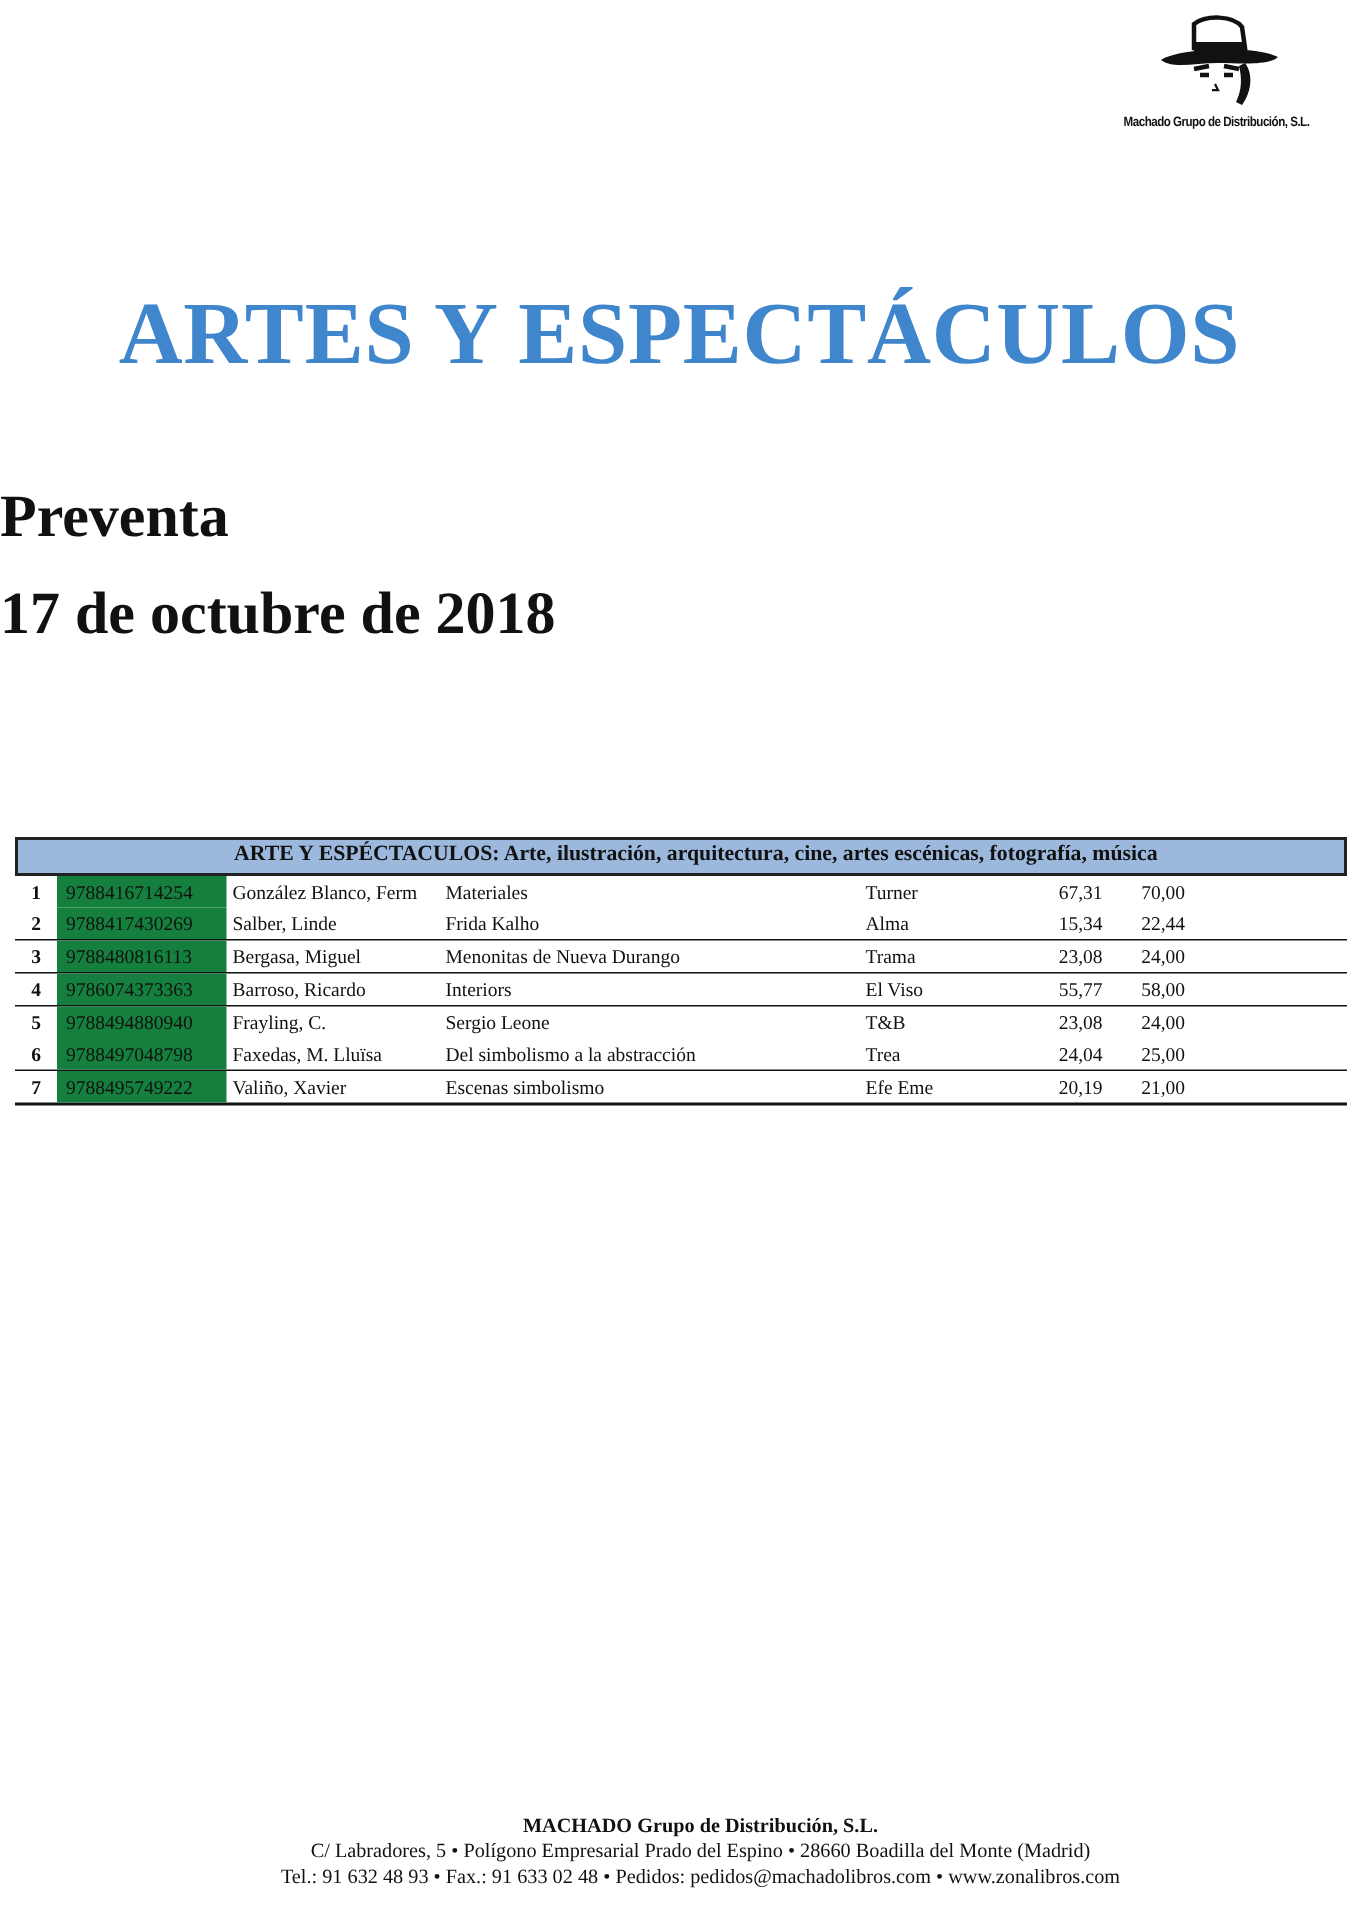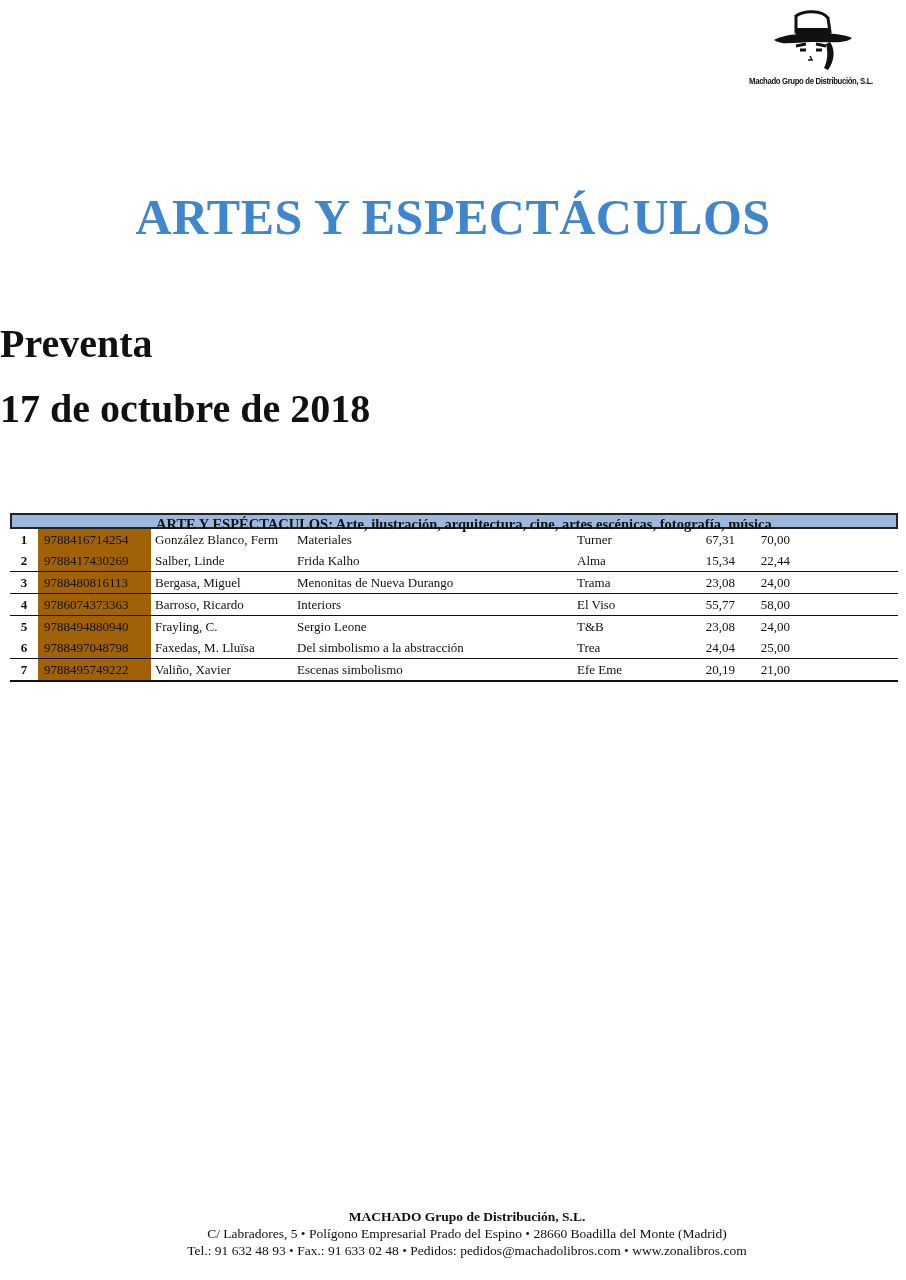--- a/index.html
+++ b/index.html
@@ -6,37 +6,37 @@
   body { width: 906px; height: 1280px; position: relative; overflow: hidden;
          font-family: "Liberation Serif", "DejaVu Serif", serif; color: #111; }
 
   .logo { position: absolute; left: 736px; top: 10px; width: 150px; height: 84px; }
   .logo svg { position: absolute; left: 30px; top: 0; }
   .logo-text { position: absolute; left: 0; top: 66px; width: 150px; text-align: center;
                font-family: "Liberation Sans", "DejaVu Sans", sans-serif; font-weight: bold;
                font-size: 9px; letter-spacing: -0.4px; color: #111; transform: scaleX(0.86); transform-origin: center; }
 
   .main-title { position: absolute; left: 0; top: 188px; width: 906px; text-align: center;
-                font-weight: bold; font-size: 50px; color: #3f86cc; letter-spacing: 0.5px; }
+                font-weight: bold; font-size: 59px; color: #3f86cc; letter-spacing: 0.5px; }
   .subtitle { position: absolute; left: 0; width: 886px; text-align: left; font-weight: bold;
               font-size: 40px; color: #111; }
   .subtitle.s1 { top: 320px; }
   .subtitle.s2 { top: 385px; }
 
   .table { position: absolute; left: 10px; top: 513px; width: 888px; }
-  .thead { height: 16px; background: #9cb9dd; border: 2px solid #222; box-sizing: border-box;
-           position: relative; }
+  .thead { height: 26px; background: #9cb9dd; border: 2px solid #222; box-sizing: border-box;
+           position: relative; margin-top: 45px; }
   .thead span { position: absolute; left: 144px; top: 1px; font-weight: bold; font-size: 14.5px; white-space: nowrap; }
   .row { position: relative; height: 21px; border-bottom: 1px solid #111; font-size: 13px; }
   .row:last-child { border-bottom: 2px solid #111; }
   .row.plain { border-bottom: none; }
   .row > span { position: absolute; top: 3px; white-space: nowrap; }
   .c-num { left: 0; width: 28px; text-align: center; font-weight: bold; }
   .c-isbn { left: 28px !important; top: 0 !important; height: 21px; width: 113px;
-            background: #a16207; padding-left: 6px; box-sizing: border-box; line-height: 21px; }
+            background: #15803d; padding-left: 6px; box-sizing: border-box; line-height: 21px; }
   .c-author { left: 145px; }
   .c-title { left: 287px; }
   .c-pub { left: 567px; }
   .c-p1 { left: 670px; width: 55px; text-align: right; }
   .c-p2 { left: 735px; width: 45px; text-align: right; }
 
   .footer { position: absolute; left: 0; width: 934px; text-align: center; font-size: 13.5px; color: #111; }
   .footer.f1 { top: 1209px; font-weight: bold; }
   .footer.f2 { top: 1226px; }
   .footer.f3 { top: 1243px; }

